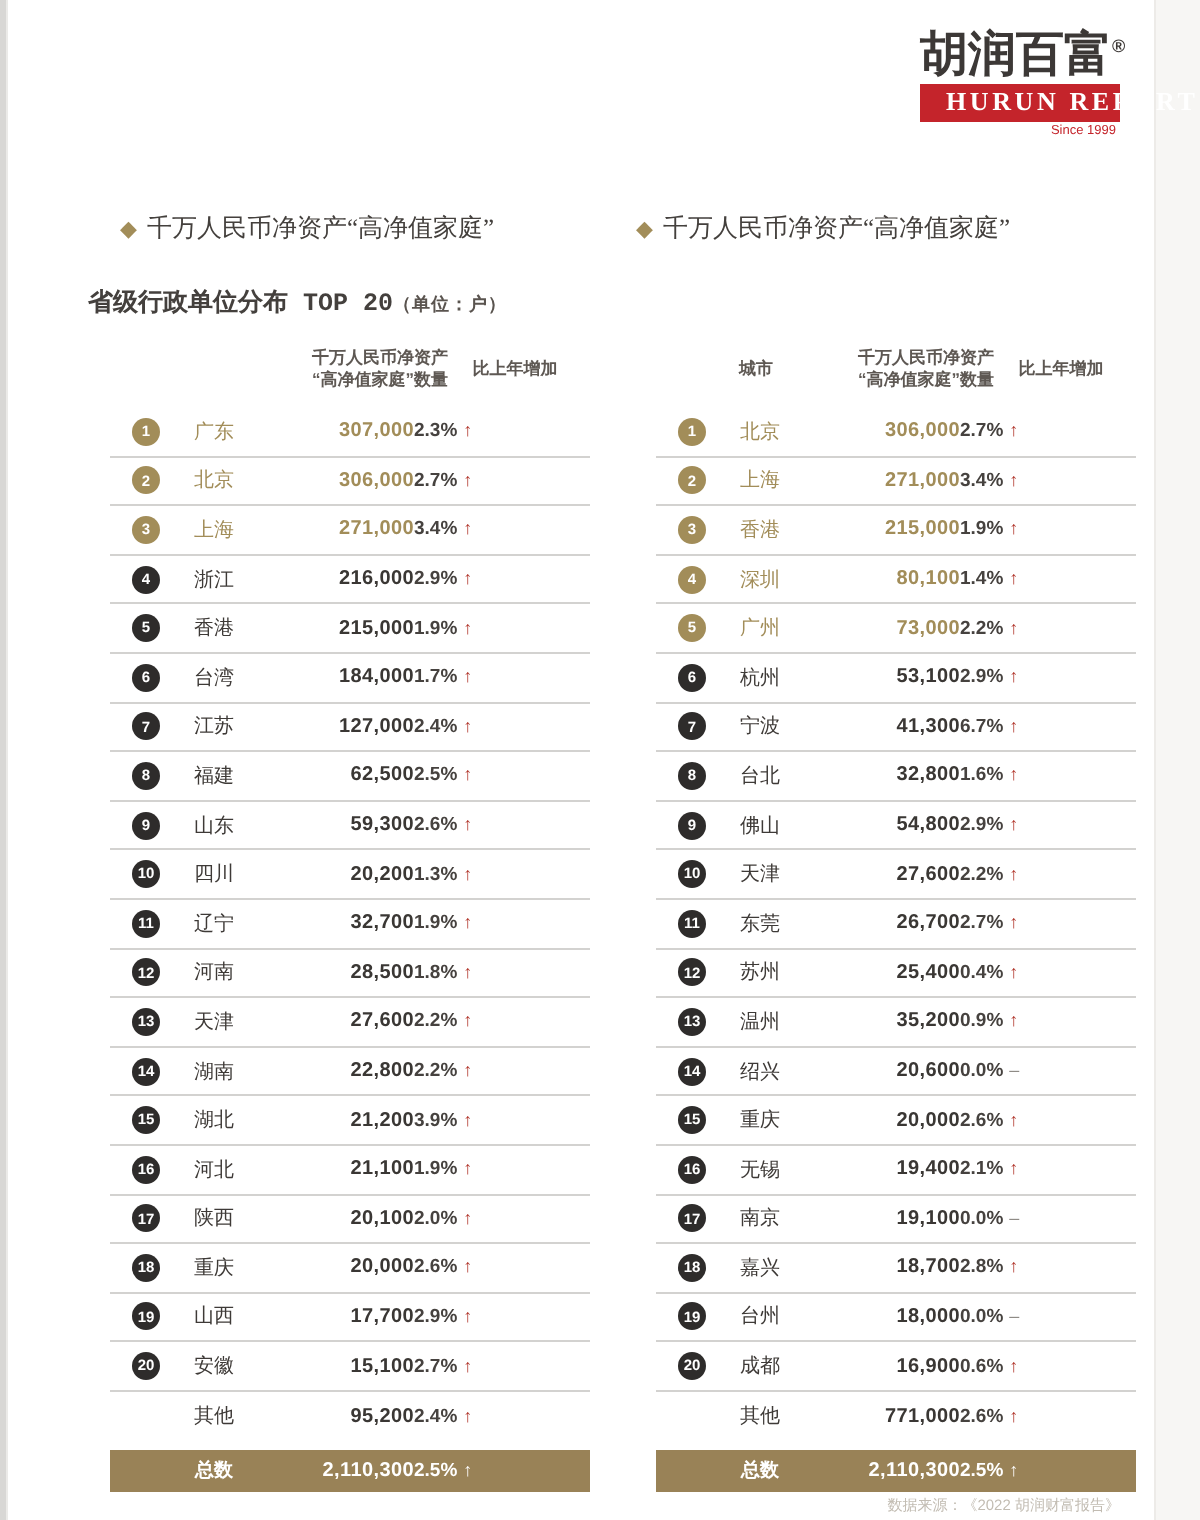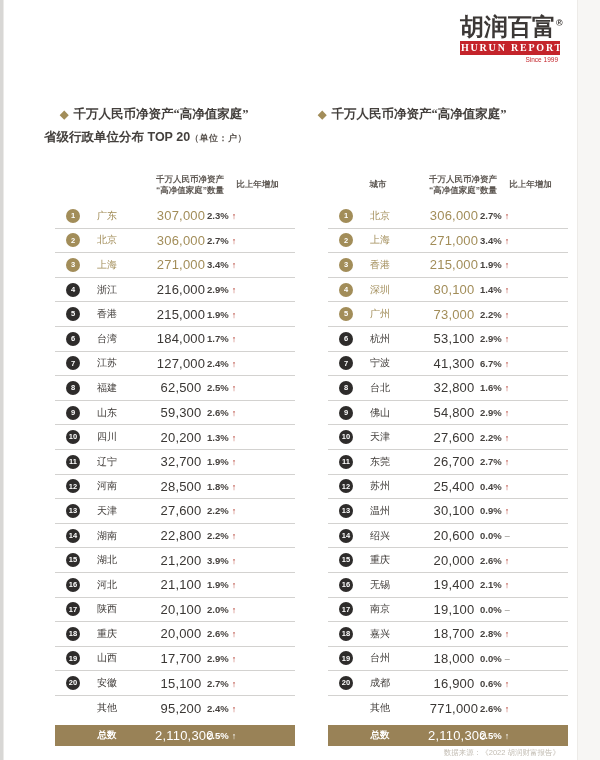--- a/index.html
+++ b/index.html
@@ -15,52 +15,52 @@
     font-family:"Liberation Sans",sans-serif;overflow:hidden;
   }
   .edge-left{position:absolute;left:0;top:0;width:3px;height:760px;background:#d8d7d5;border-right:1px solid #ebeae8}
   .edge-right{position:absolute;left:577px;top:0;width:23px;height:760px;background:#f7f6f4;border-left:1px solid #edebe8}
 
   
   .logo{position:absolute;top:11px;right:40px;width:100px}
   .logo-name{font-size:24px;font-weight:bold;color:#3c3836;line-height:25px;white-space:nowrap;letter-spacing:0}
   .reg{font-size:9px;vertical-align:super;font-weight:bold}
   .logo-banner{margin-top:2px;background:var(--red-banner);color:#fff;font-family:"Liberation Serif",serif;
-    font-size:10px;font-weight:bold;letter-spacing:1.8px;text-align:center;padding:1px 1px 2px;white-space:nowrap}
+    font-size:13px;font-weight:bold;letter-spacing:1.8px;text-align:center;padding:1px 13px 2px;white-space:nowrap}
   .logo-since{margin-top:1px;text-align:right;color:var(--red-banner);font-size:6.5px;padding-right:2px}
 
   
   .title-block{position:absolute;top:106px}
   .tb-left{left:44px}
   .tb-right{left:312px}
-  .t-line1{font-family:"Liberation Serif",serif;font-weight:bold;font-size:12.5px;color:#44403d;white-space:nowrap}
+  .t-line1{font-family:"Liberation Serif",serif;font-weight:normal;font-size:12.5px;color:#44403d;white-space:nowrap}
   .tb-left .t-line1{margin-left:16px}
   .tb-right .t-line1{margin-left:6px}
   .diamond{color:var(--gold);margin-right:5px;font-size:11px}
-  .t-line2{font-family:Liberation Sans, sans-serif;font-weight:bold;font-size:12.5px;color:#44403d;margin-top:6px;white-space:nowrap}
+  .t-line2{font-family:Liberation Mono, monospace;font-weight:bold;font-size:12.5px;color:#44403d;margin-top:20px;white-space:nowrap}
   .unit{font-size:9px;color:#5a544f;letter-spacing:.5px;font-weight:bold}
 
   
   .table{position:absolute;top:169px;width:240px}
   .table-left{left:55px}
   .table-right{left:328px}
   .thead{position:relative;height:30px;margin-bottom:5px}
   .hcell{position:absolute;top:50%;transform:translateY(-50%);font-size:8.5px;font-weight:bold;color:#5e5853;text-align:center;line-height:10.5px}
   .hcell.h1{left:0;width:100px}
   .hcell.h2{left:95px;width:80px}
   .hcell.h3{left:170px;width:65px}
 
   .row{display:grid;grid-template-columns:36px 64px 52px 88px;align-items:center;
     height:24.6px;border-bottom:1px solid #d3d2d0;box-sizing:border-box}
   .cell-rank{display:flex;justify-content:center}
   .badge{width:14px;height:14px;border-radius:50%;background:var(--dark-badge);color:#fff;
     font-size:7.5px;font-weight:bold;display:flex;align-items:center;justify-content:center;line-height:1}
   .row.gold .badge{background:var(--gold)}
   .cell-name{font-size:10px;color:#3e3a37;padding-left:6px;white-space:nowrap}
-  .cell-value{text-align:center;font-weight:normal;font-size:13px;color:#3a3734;letter-spacing:.2px}
+  .cell-value{text-align:right;font-weight:bold;font-size:10px;color:#3a3734;letter-spacing:.2px}
   .row.gold .cell-name,.row.gold .cell-value{color:var(--gold)}
   .cell-change{text-align:left;padding-right:12px;font-size:9.5px;font-weight:bold;color:#46423f;white-space:nowrap}
   .arrow{margin-left:3px;font-size:9px}
   .arrow.up{color:var(--red);font-weight:bold}
   .arrow.flat{color:#8f8b86;font-weight:normal}
 
   .row.other{border-bottom:none}
   .row.total{background:var(--total-bg);border-bottom:none;height:21px;margin-top:5px}
   .row.total .cell-name{grid-column:1/3;text-align:center;padding-left:4px;color:#fff;font-size:9.5px;font-weight:bold}
   .row.total .cell-value,.row.total .cell-change,.row.total .arrow.up{color:#fff}
@@ -382,21 +382,21 @@
           </div>
           <div class="cell cell-name">苏州</div>
           <div class="cell cell-value">25,400</div>
           <div class="cell cell-change"><span class="pct">0.4%</span><span class="arrow up">↑</span></div>
         </div>
         <div class="row">
           <div class="cell cell-rank">
             <span class="badge">13</span>
           </div>
           <div class="cell cell-name">温州</div>
-          <div class="cell cell-value">30,100</div>
+          <div class="cell cell-value">35,200</div>
           <div class="cell cell-change"><span class="pct">0.9%</span><span class="arrow up">↑</span></div>
         </div>
         <div class="row">
           <div class="cell cell-rank">
             <span class="badge">14</span>
           </div>
           <div class="cell cell-name">绍兴</div>
           <div class="cell cell-value">20,600</div>
           <div class="cell cell-change"><span class="pct">0.0%</span><span class="arrow flat">–</span></div>
         </div>

